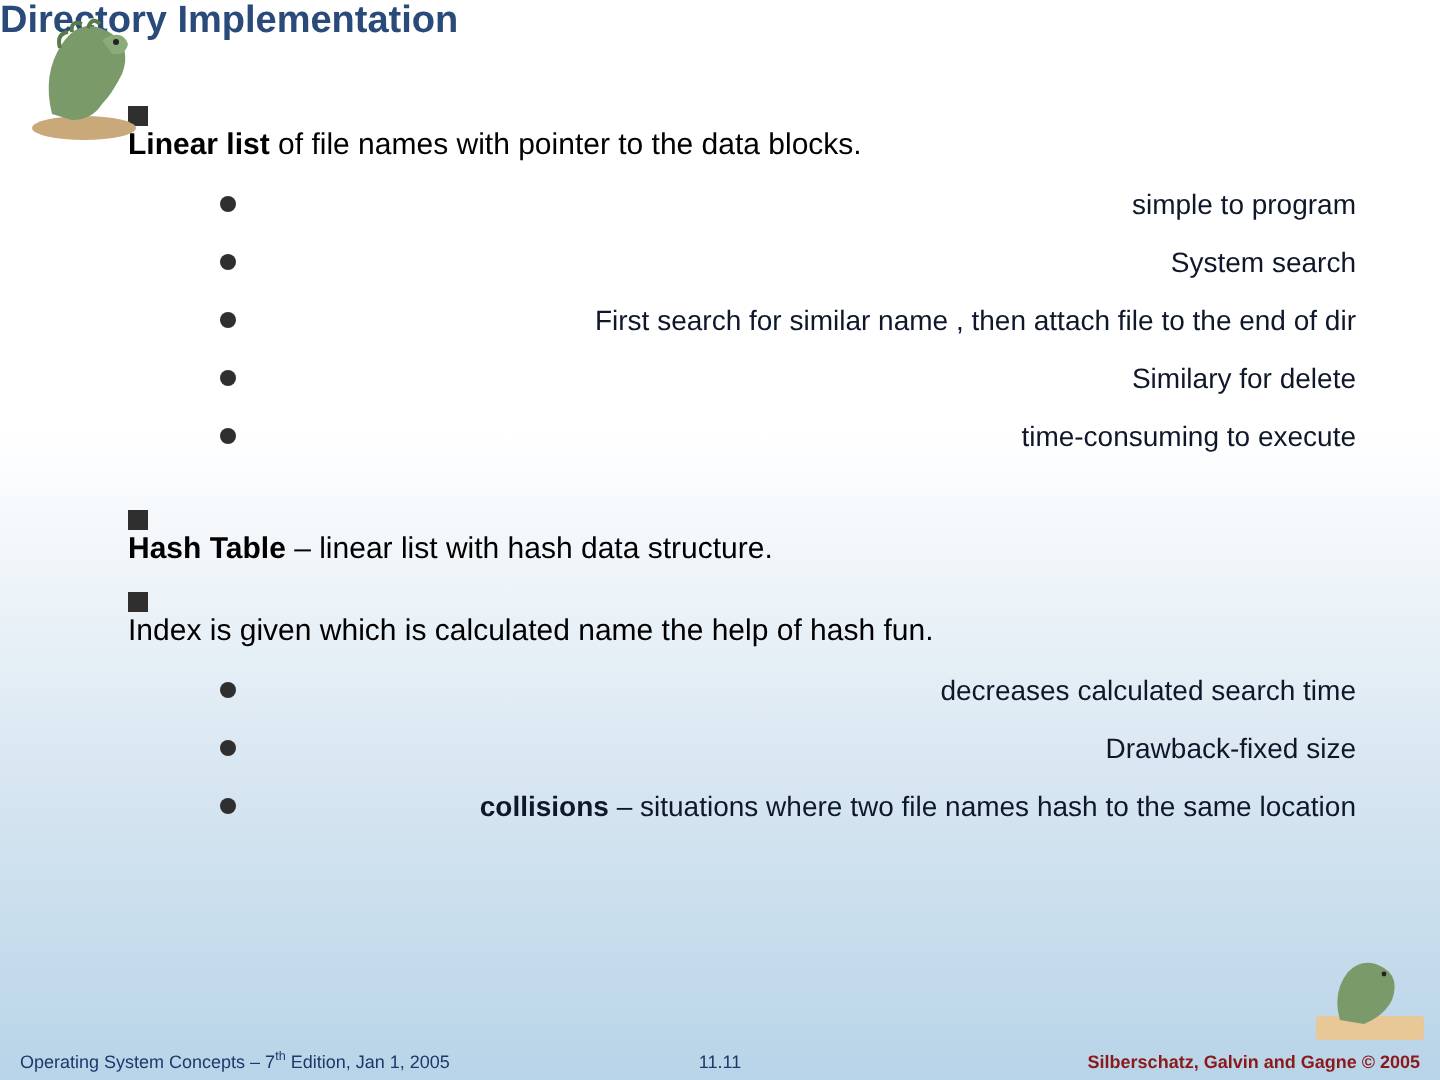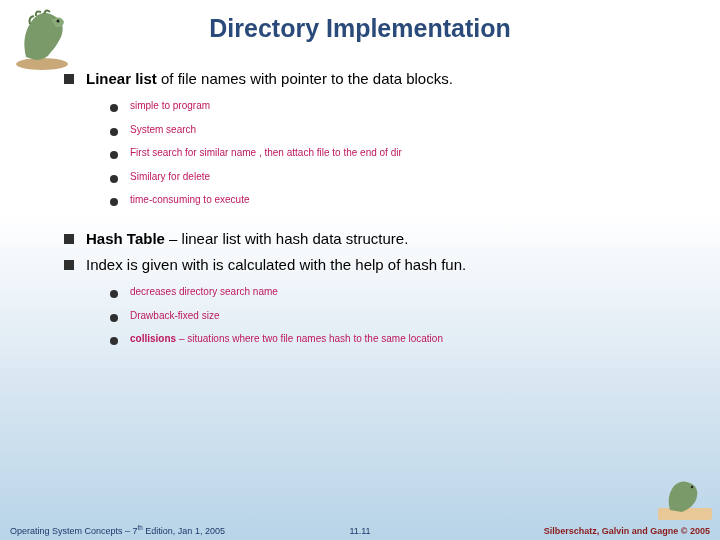--- a/index.html
+++ b/index.html
@@ -19,55 +19,56 @@
     height: 70px;
   }
   .dino-br {
     position: absolute;
     bottom: 18px;
     right: 6px;
     width: 58px;
     height: 48px;
   }
   .title {
-    text-align: center;
-    font-size: 25px;
+    text-align: left;
+    font-size: 19px;
     font-weight: bold;
     color: #2a4a7a;
-    padding-top: 14px;
     padding-bottom: 26px;
   }
   .content {
     padding: 0 42px 0 64px;
   }
   .level1 {
     margin-bottom: 6px;
     display: flex;
     align-items: flex-start;
     font-size: 15px;
     color: #000;
     line-height: 1.35;
+    flex-direction: column;
   }
   .sq {
     width: 10px;
     height: 10px;
     background: #2f2f2f;
     flex: 0 0 10px;
     margin-top: 5px;
     margin-right: 12px;
   }
   .level2 {
     margin-left: 46px;
     margin-top: 10px;
     margin-bottom: 2px;
     display: flex;
     align-items: flex-start;
-    font-size: 10px;
-    color: #be185d;
+    font-size: 14px;
+    color: #0f172a;
     line-height: 1.35;
+    justify-content: space-between;
   }
   .dot {
     width: 8px;
     height: 8px;
     border-radius: 50%;
     background: #2f2f2f;
     flex: 0 0 8px;
     margin-top: 5px;
     margin-right: 12px;
   }
@@ -138,27 +139,27 @@
 
   <div class="gap"></div>
 
   <div class="level1">
     <div class="sq"></div>
     <div><span class="bold">Hash Table</span><span> – linear list with hash data structure.</span></div>
   </div>
 
   <div class="level1">
     <div class="sq"></div>
-    <div>Index is given with is calculated with the help of hash fun.</div>
+    <div>Index is given which is calculated name the help of hash fun.</div>
   </div>
 
 
   <div class="level2">
     <div class="dot"></div>
-    <div>decreases directory search name</div>
+    <div>decreases calculated search time</div>
   </div>
   <div class="level2">
     <div class="dot"></div>
     <div>Drawback-fixed size</div>
   </div>
   <div class="level2">
     <div class="dot"></div>
     <div><span class="bold">collisions</span><span> – situations where two file names hash to the same location</span></div>
   </div>
 

